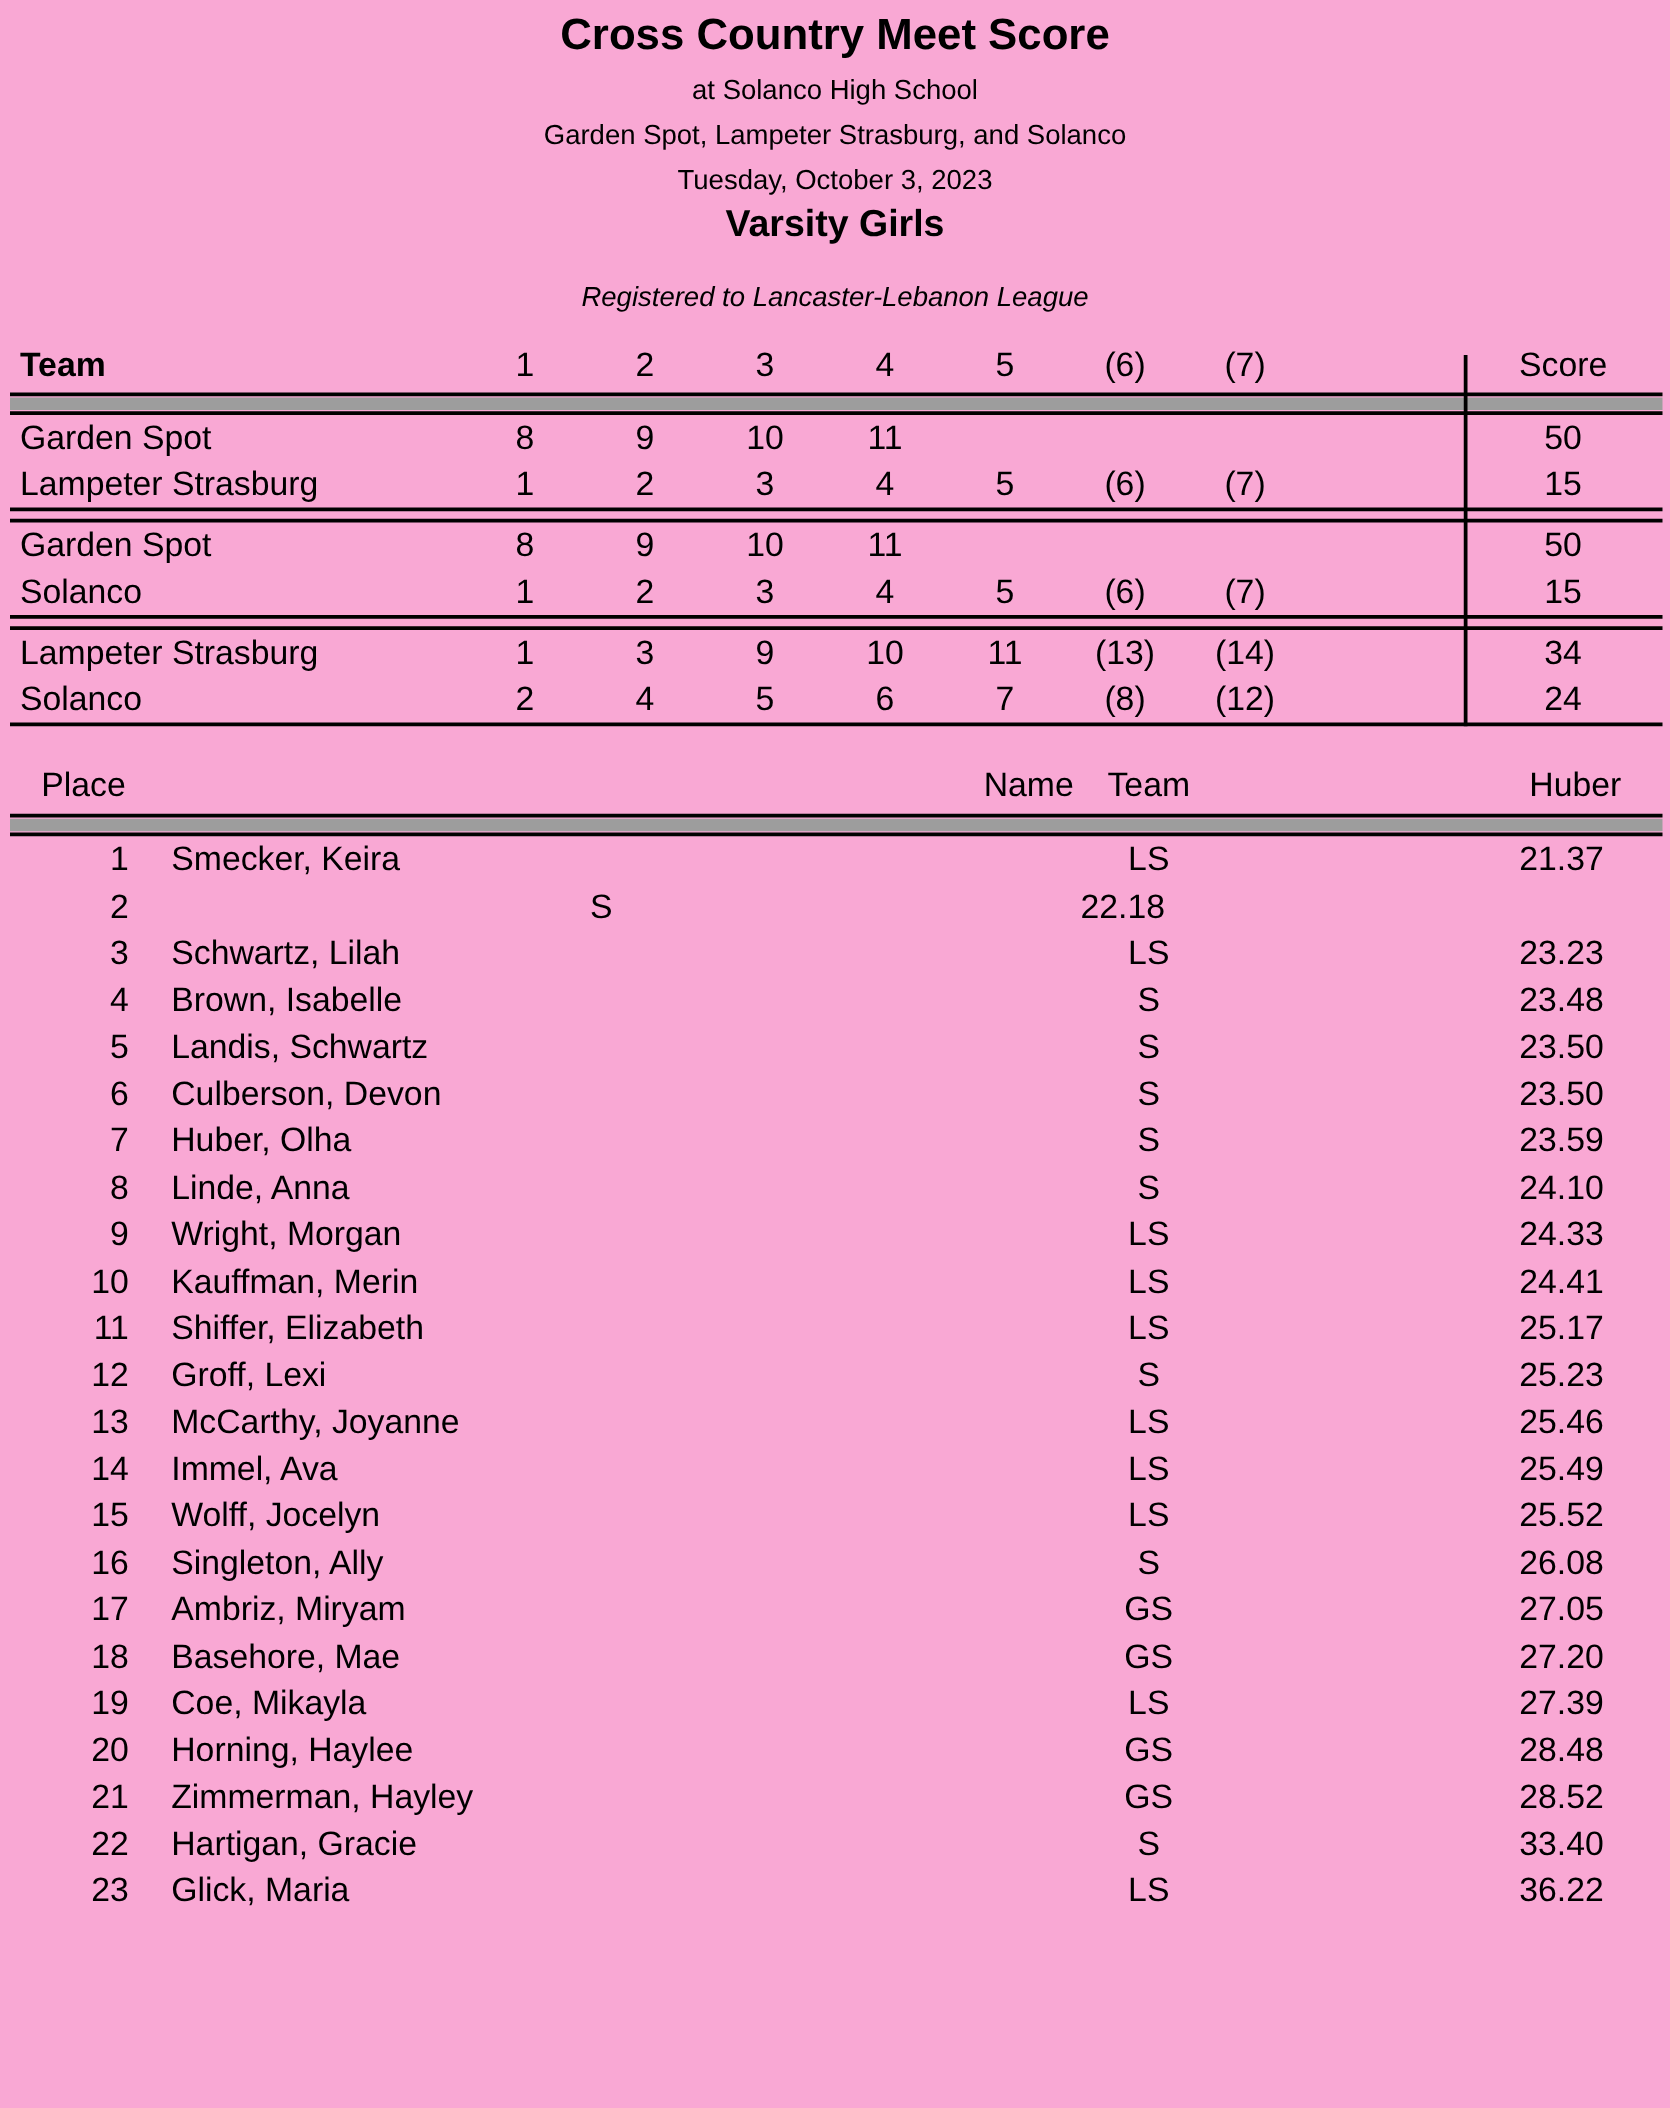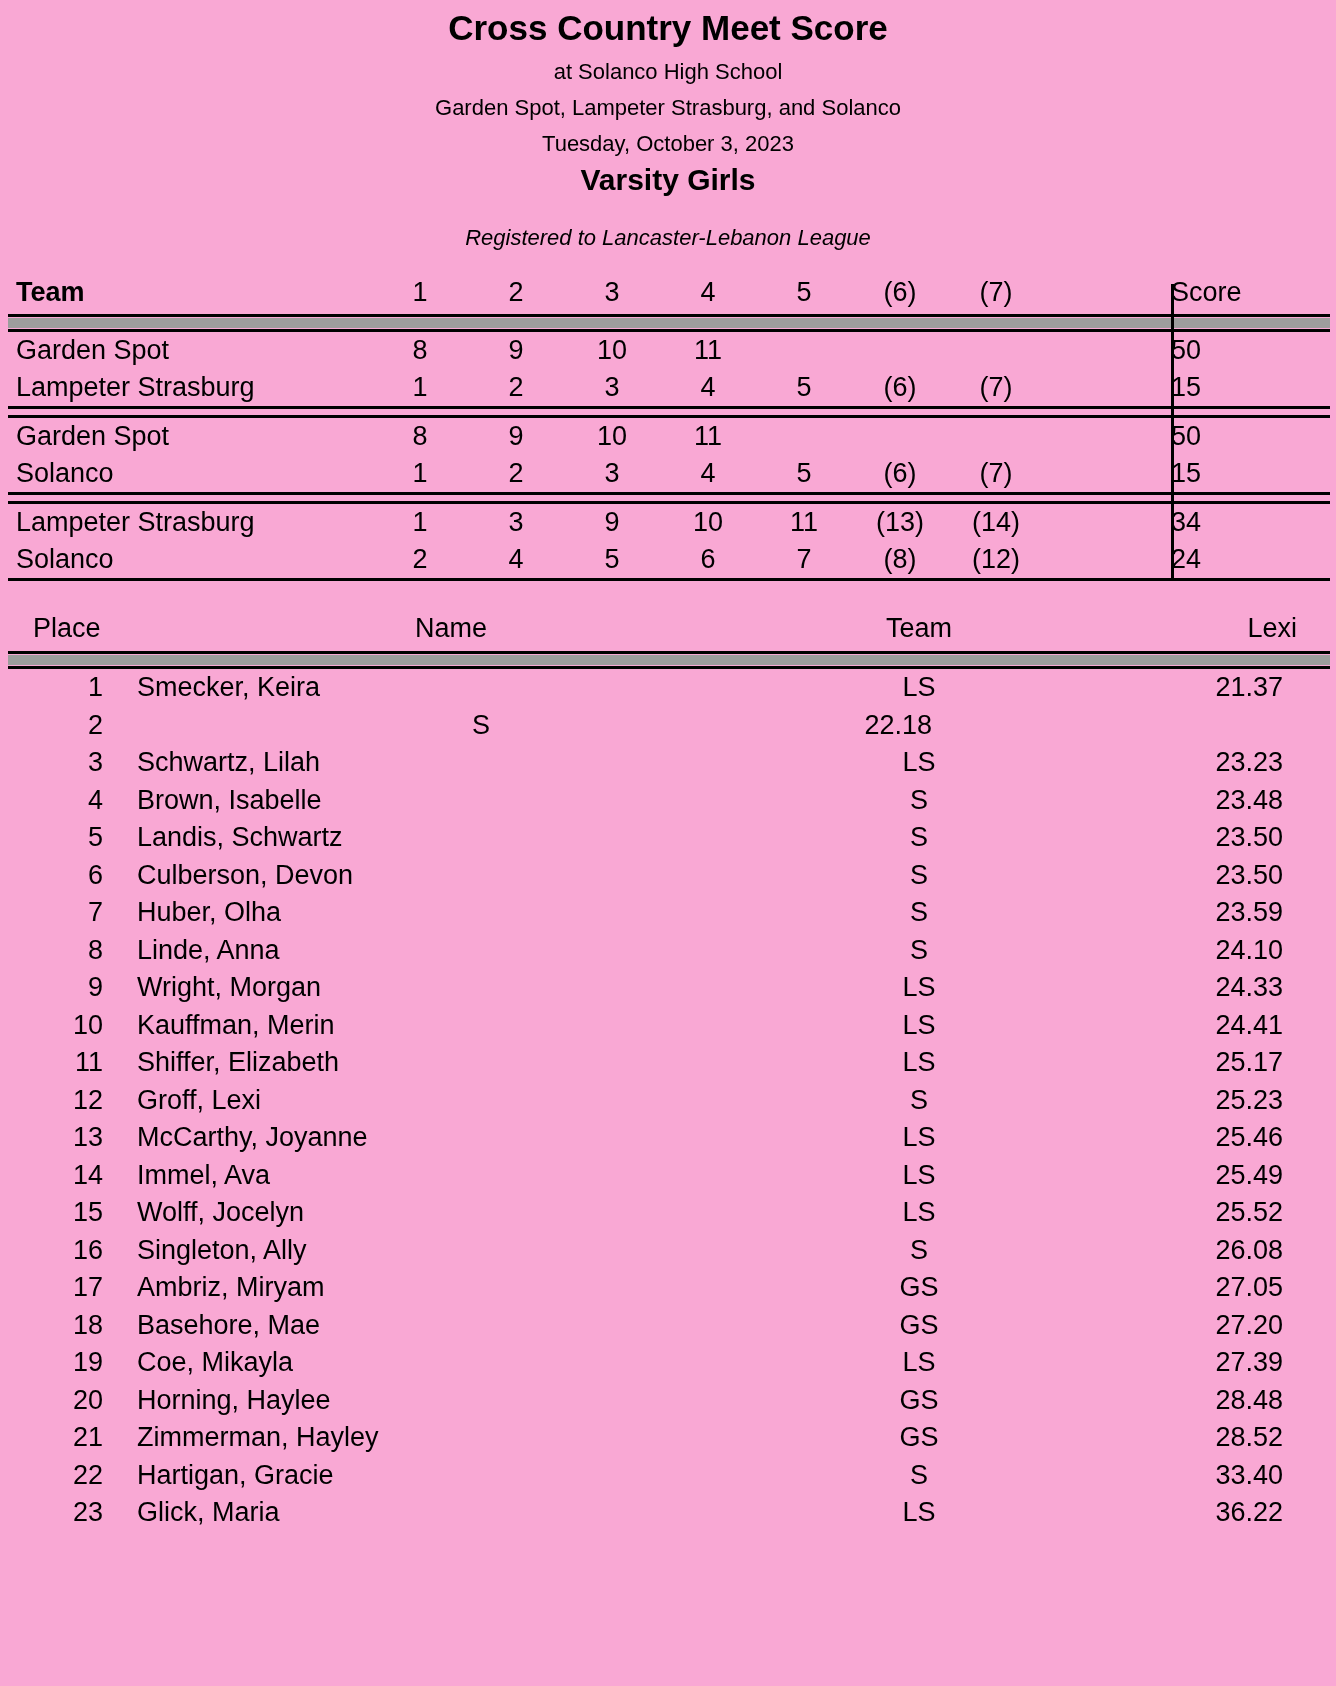--- a/index.html
+++ b/index.html
@@ -18,31 +18,31 @@
   .graybar { height: 10px; background: #9d9d9d; margin: 1px 0; }
 
   
   .tt { position: relative; margin: 24px 6px 0 8px; font-size: 27px; }
   .tt-vline { position: absolute; left: 1163px; top: 10px; bottom: 0; width: 3px; background: #000; }
   .tt-row { display: grid; grid-template-columns: 364px repeat(7, 96px) 127px 159px; height: 37px; line-height: 37px; white-space: nowrap; }
   .tt-row.hdr { height: 40px; line-height: 36px; }
   .tt-team { text-align: left; padding-left: 8px; }
   .hdr .tt-team { font-weight: bold; }
   .tt-col { text-align: center; }
-  .tt-score { }
+  .tt-score { text-align: center; }
   .tt-divider .gap { height: 6px; }
 
   
   .rt { margin: 30px 6px 0 8px; font-size: 27px; }
   .rt-grid { display: grid; grid-template-columns: 95px 756px 120px 351px; height: 37.5px; line-height: 37.5px; white-space: nowrap; }
   .rt-grid.hdr { height: 40px; line-height: 34px; }
   .rt-place { text-align: right; }
   .hdr .rt-place { text-align: left; padding-left: 25px; }
   .rt-name { text-align: left; padding-left: 34px; }
-  .hdr .rt-name { padding-left: 312px; }
+  .hdr .rt-name { padding-left: 312px; text-align: right; }
   .rt-team { text-align: center; }
   .rt-time { text-align: right; padding-right: 47px; }
   .hdr .rt-time { padding-right: 33px; }
 </style>
 </head>
 <body>
 
 <div class="page">
 
   <div class="doc-header">
@@ -156,21 +156,21 @@
         </div>
       </div>
     <div class="rule"></div>
   </div>
 
   <div class="rt">
     <div class="rt-grid hdr">
       <div class="rt-place">Place</div>
       <div class="rt-name">Name</div>
       <div class="rt-team">Team</div>
-      <div class="rt-time">Lexi</div>
+      <div class="rt-time">Huber</div>
     </div>
     <div class="rule"></div>
     <div class="graybar"></div>
     <div class="rule"></div>
     <div id="rt-body">
         <div class="rt-grid">
           <div class="rt-place">1</div>
           <div class="rt-name">Smecker, Keira</div>
           <div class="rt-team">LS</div>
           <div class="rt-time">21.37</div>

